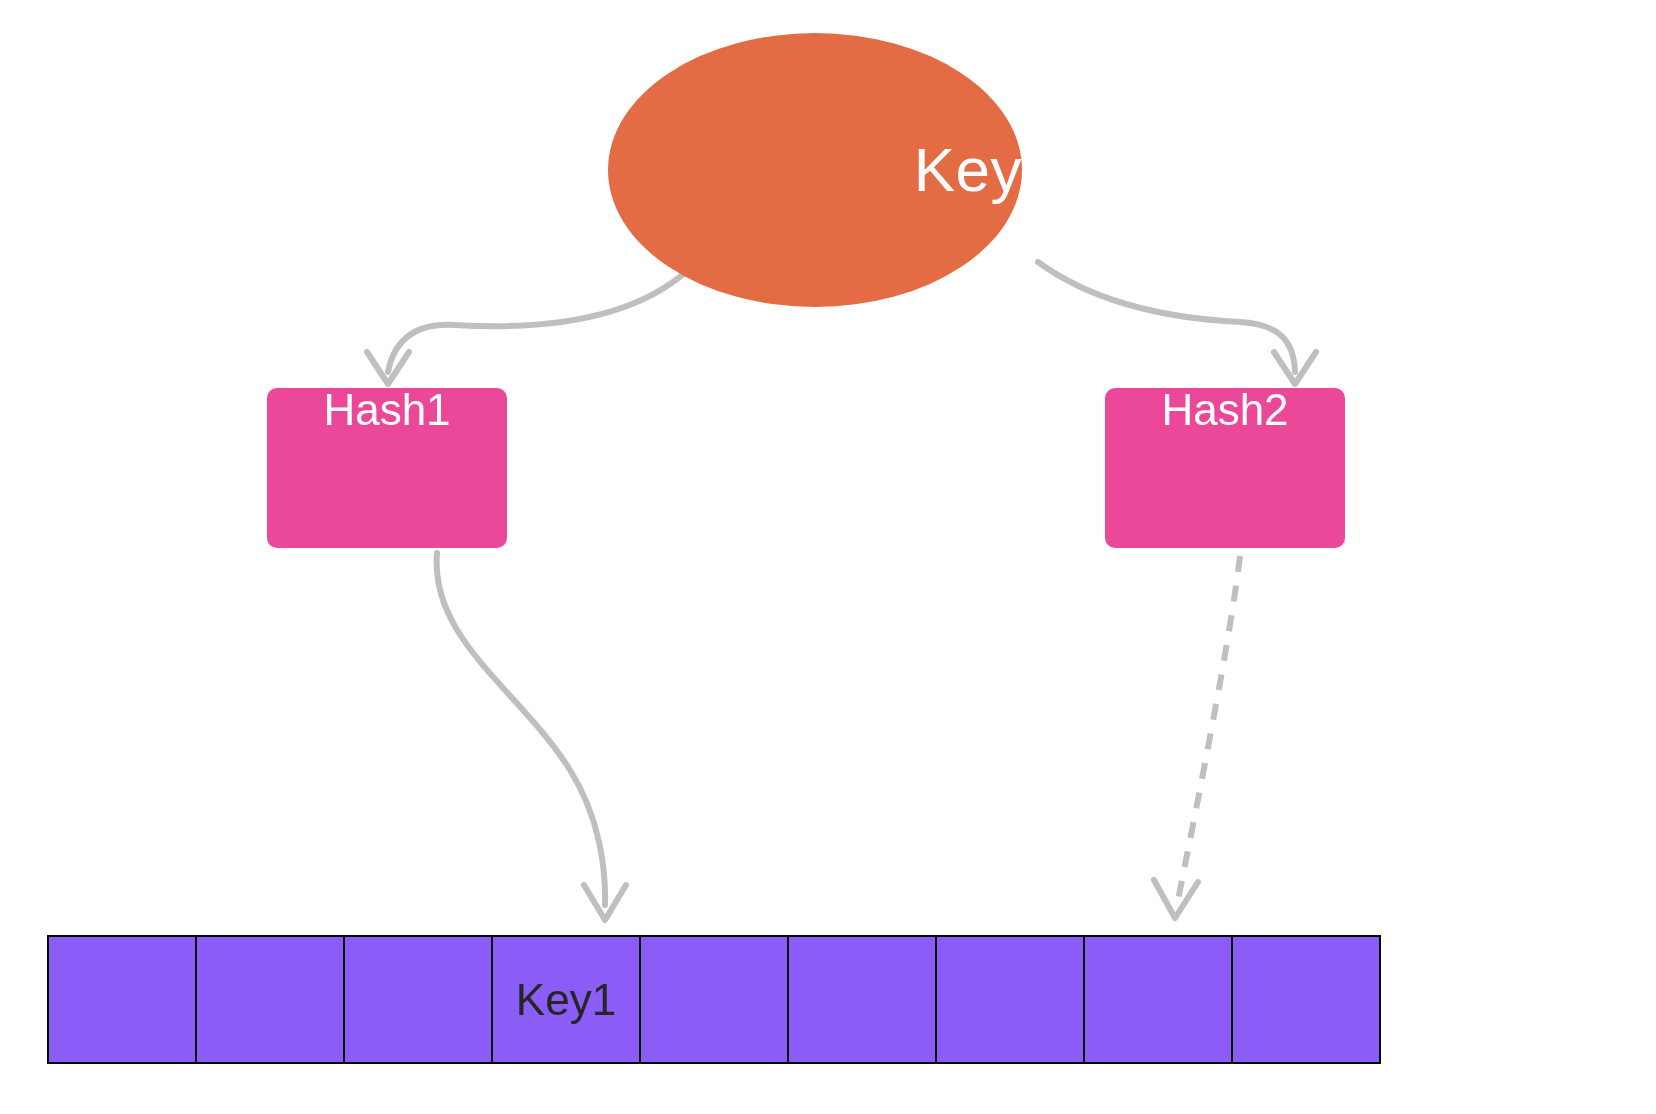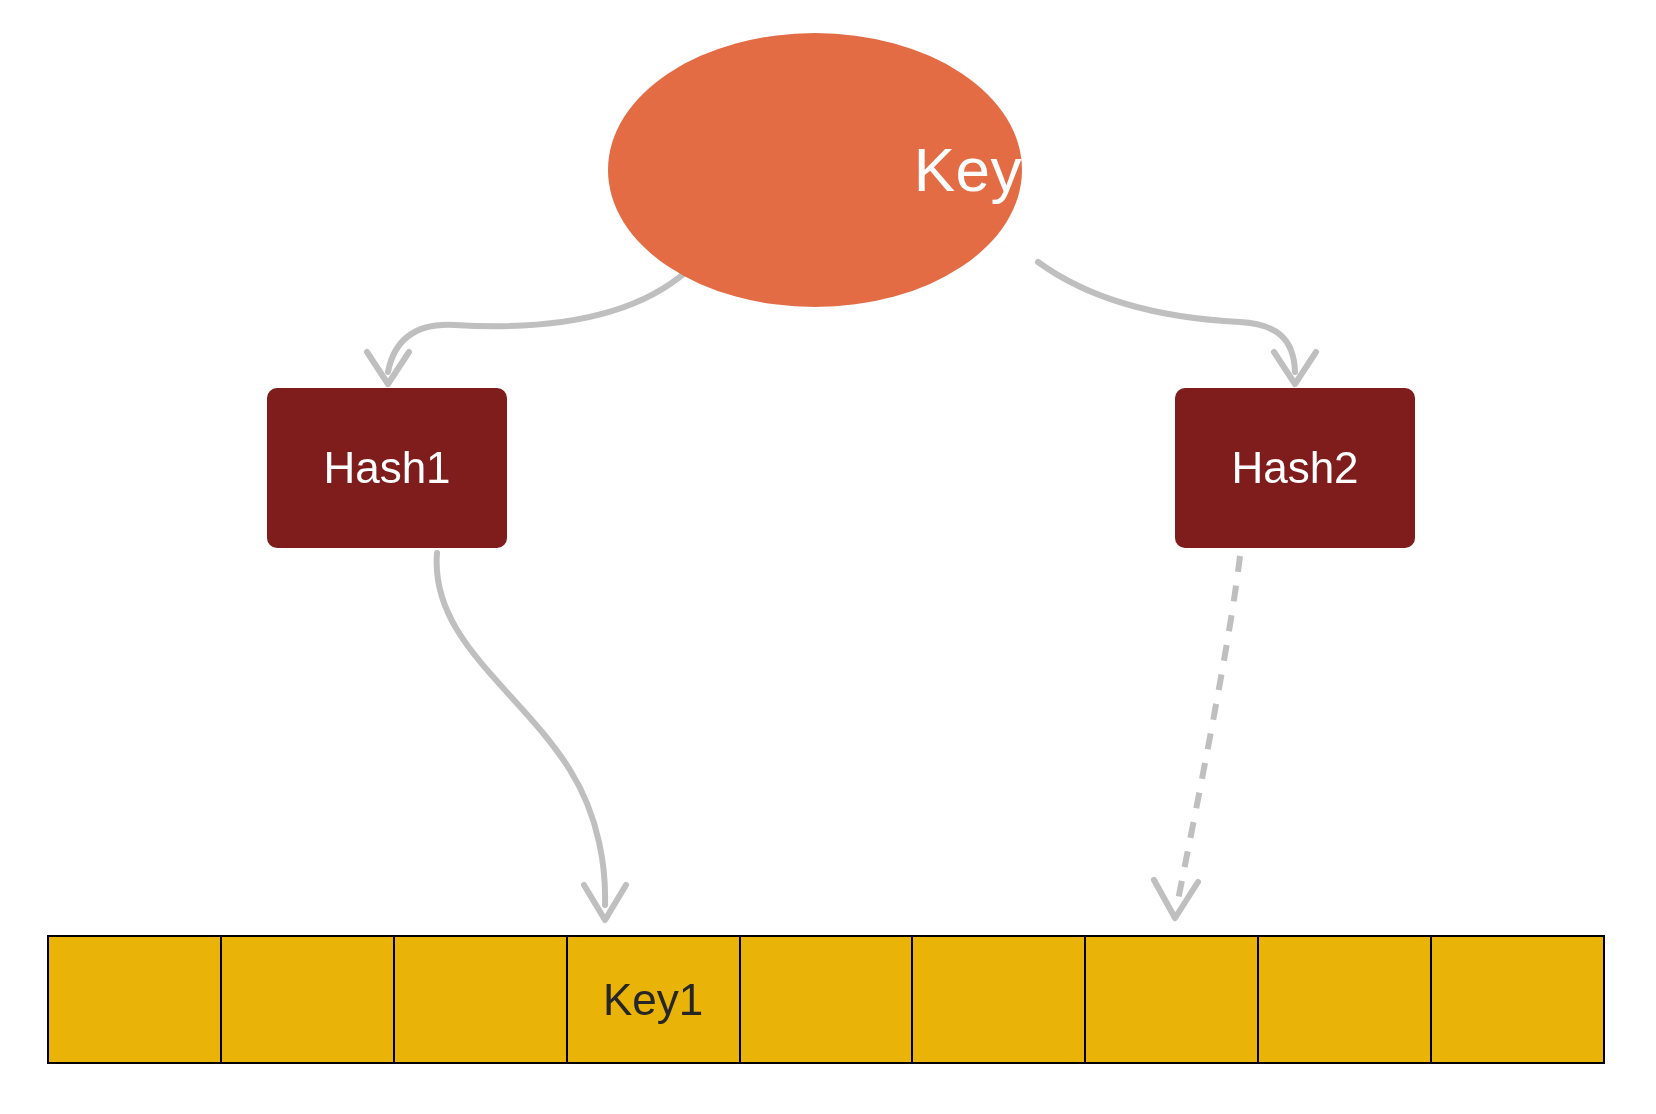--- a/index.html
+++ b/index.html
@@ -47,46 +47,46 @@
     letter-spacing: 0.5px;
     line-height: 1;
   }
 
   
   .node-box {
     position: absolute;
     top: 388px;
     width: 240px;
     height: 160px;
-    background: #7f1d1d;
+    background: #ec4899;
     border-radius: 10px;
     display: flex;
-    align-items: center;
+    align-items: flex-start;
     justify-content: center;
   }
   #hash1-node { left: 267px; }
-  #hash2-node { left: 1175px; }
+  #hash2-node { left: 1105px; }
   .node-box .node-label {
     color: #ffffff;
     font-size: 44px;
     font-weight: 400;
     line-height: 1;
   }
 
   
   #bucket-table {
     position: absolute;
     left: 47px;
     top: 935px;
-    width: 1558px;
+    width: 1334px;
     height: 129px;
     display: flex;
     border: 2px solid #000000;
     box-sizing: border-box;
-    background: #eab308;
+    background: #8b5cf6;
   }
   #bucket-table .bucket-cell {
     flex: 1 1 0;
     border-right: 2px solid #000000;
     box-sizing: border-box;
     display: flex;
     align-items: center;
     justify-content: center;
     color: #262626;
     font-size: 44px;

